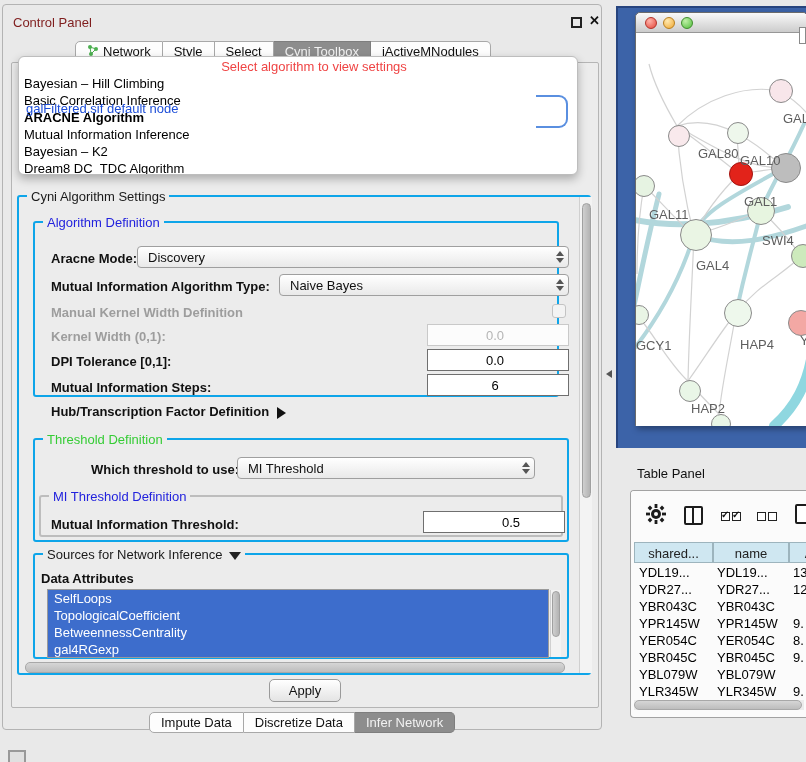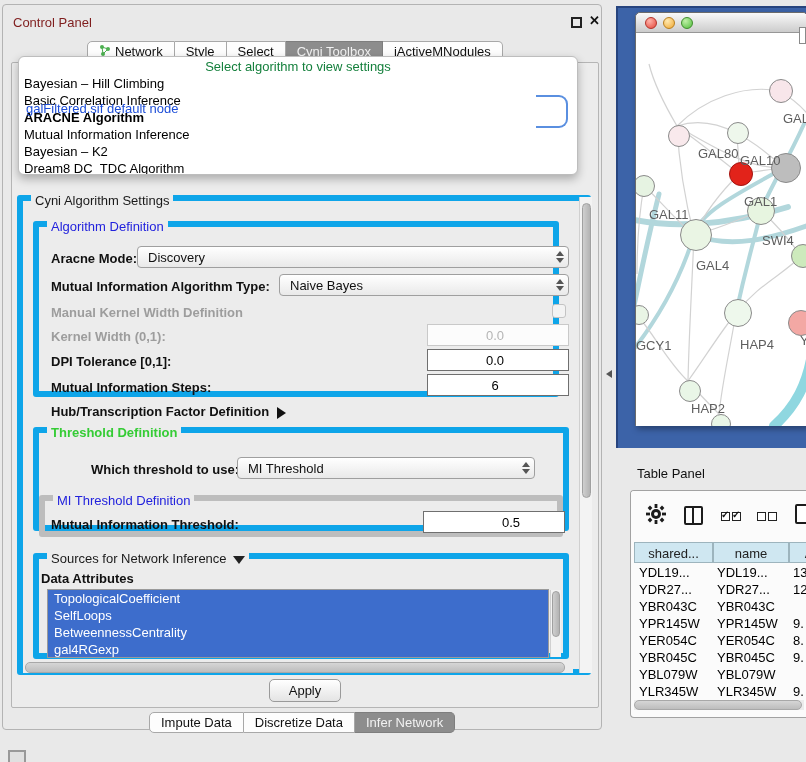--- a/index.html
+++ b/index.html
@@ -12,36 +12,36 @@
   #cp-title { left:10px; top:10px; font-size:13px; color:#7f1d1d; }
   #cp-float { left:568px; top:12px; width:11px; height:11px; border:2px solid #222; background:transparent; }
   #cp-close { left:586px; top:8px; font-size:13px; font-weight:bold; color:#111; }
 
   
   .tabbar { display:flex; align-items:stretch; }
   .tab { background:#fdfdfd; border:1px solid #a8a8a8; border-left:none; padding:2px 11px 3px 11px; font-size:13px; color:#111; display:flex; align-items:center; gap:4px; height:21px; }
   .tab.first { border-left:1px solid #a8a8a8; border-radius:5px 0 0 5px; }
   .tab.last { border-radius:0 5px 5px 0; }
   .tab.sel { background:#8d8d8d; color:#f2f2f2; border-color:#7e7e7e; }
-  #top-tabs { left:84px; top:36px; }
+  #top-tabs { left:72px; top:36px; }
   #bottom-tabs { left:146px; top:707px; }
 
   
   #cp-content { left:8px; top:57px; width:588px; height:646px; background:#ececec; border:1px solid #b5b5b5; border-radius:2px; }
 
   
   #algo-popup { left:18px; top:56px; width:560px; height:119px; background:#ffffff; border:1px solid #bdbdbd; border-radius:6px; box-shadow:0 4px 10px rgba(0,0,0,.28); z-index:50; overflow:hidden; }
-  #popup-hint { width:100%; text-align:center; color:#15803d; padding-top:2px; height:18px; }
+  #popup-hint { width:100%; text-align:center; color:#ef4444; padding-top:2px; height:18px;margin-left:16px; }
   .popup-item { padding:0 0 0 5px; height:17px; line-height:17px; color:#000; }
   .popup-item.bold { font-weight:bold; }
   #popup-ghost { position:absolute; left:26px; top:101px; color:#1d4ed8; z-index:50; }
   #combo-fragment { left:536px; top:95px; width:32px; height:33px; background:#fff; border:2px solid #5a8fe0; border-left:none; border-radius:0 9px 9px 0; z-index:55; }
 
   
-  .grp { border:6px solid #0ea5e9; border-radius:3px; }
+  .grp { border:2px solid #0ea5e9; border-radius:3px; }
   .grp-title { position:absolute; top:-8px; left:8px; background:#ececec; padding:0 4px; font-size:13px; }
   .t-blue { color:#2222dd; }
   .t-green { color:#35cc35; }
 
   .lbl { font-weight:bold; font-size:13px; color:#111; }
   .lbl.dis, .dis { color:#9d9d9d; }
 
   .combo { background:linear-gradient(#ffffff,#e9e9e9); border:1px solid #9f9f9f; border-radius:4px; height:22px; display:flex; align-items:center; }
   .combo .val { flex:1; padding-left:10px; font-size:13px; color:#111; }
   .combo .stepper { width:16px; height:100%; display:flex; flex-direction:column; align-items:center; justify-content:center; gap:2px; }
@@ -178,21 +178,21 @@
   <div class="abs lbl" style="left:48px; top:349px;">DPI Tolerance [0,1]:</div>
   <div class="abs field" style="left:424px; top:344px; width:142px;">0.0</div>
 
   <div class="abs lbl" style="left:48px; top:375px;">Mutual Information Steps:</div>
   <div class="abs field" style="left:424px; top:369px; width:142px;">6</div>
 
   <div class="abs lbl" style="left:48px; top:399px;">
     <span>Hub/Transcription Factor Definition</span><span class="tri-right"></span>
   </div>
 
-  <div class="abs grp" style="left:30px; top:422px; width:536px; height:104px;font-weight:bold;">
+  <div class="abs grp" style="left:30px; top:433px; width:536px; height:104px;">
     <span class="grp-title t-green">Threshold Definition</span>
   </div>
   <div class="abs lbl" style="left:88px; top:457px;">Which threshold to use:</div>
   <div class="abs combo" style="left:234px; top:452px; width:298px;">
     <span class="val">MI Threshold</span>
     <span class="stepper">
         <span class="arr-up"></span>
         <span class="arr-dn"></span>
       </span>
   </div>
@@ -203,22 +203,22 @@
   <div class="abs field" style="left:420px; top:506px; width:142px;padding-left:40px;">0.5</div>
 
   <div class="abs grp" style="left:30px; top:548px; width:536px; height:106px;">
     <span class="grp-title" style="white-space:nowrap;">
       <span>Sources for Network Inference</span><span class="tri-down"></span>
     </span>
   </div>
   <div class="abs lbl" style="left:38px; top:566px;">Data Attributes</div>
 
   <div id="attr-list" class="abs">
+    <div class="attr-item">SelfLoops</div>
     <div class="attr-item">TopologicalCoefficient</div>
-    <div class="attr-item">SelfLoops</div>
     <div class="attr-item">BetweennessCentrality</div>
     <div class="attr-item">gal4RGexp</div>
   </div>
   <div id="attr-sb" class="abs sb-track-v">
     <div class="sb-thumb"></div>
   </div>
 
   <div class="abs sb-track-h" style="left:20px; top:657px; width:550px; height:11px;">
     <div class="sb-thumb-h" style="position:absolute; left:2px; top:0; width:540px; height:11px;"></div>
   </div>

